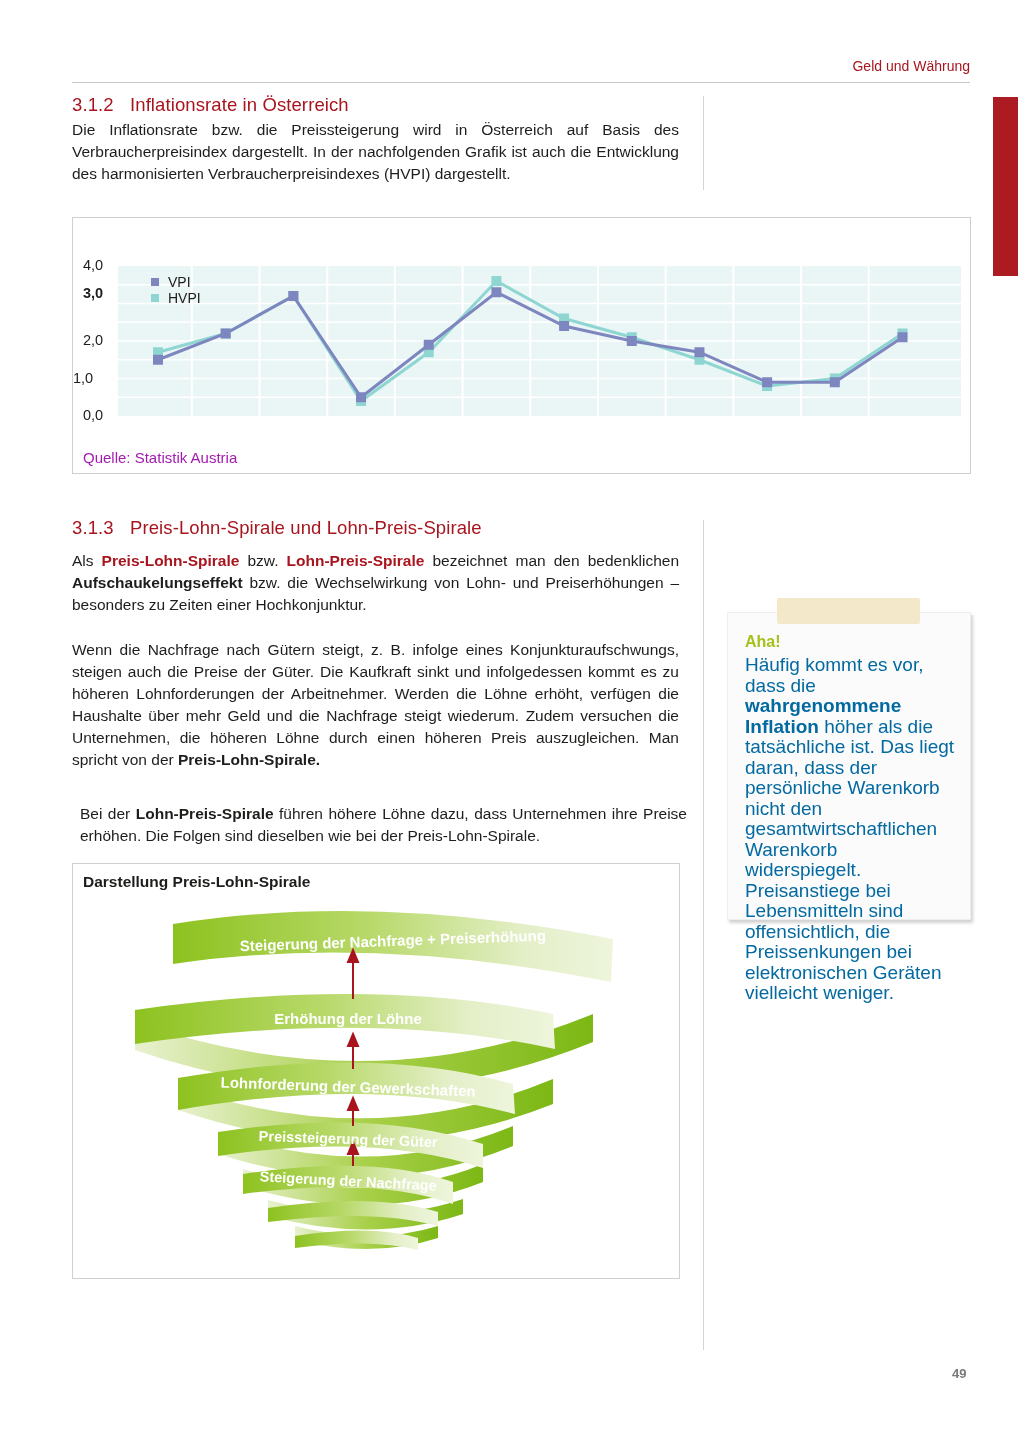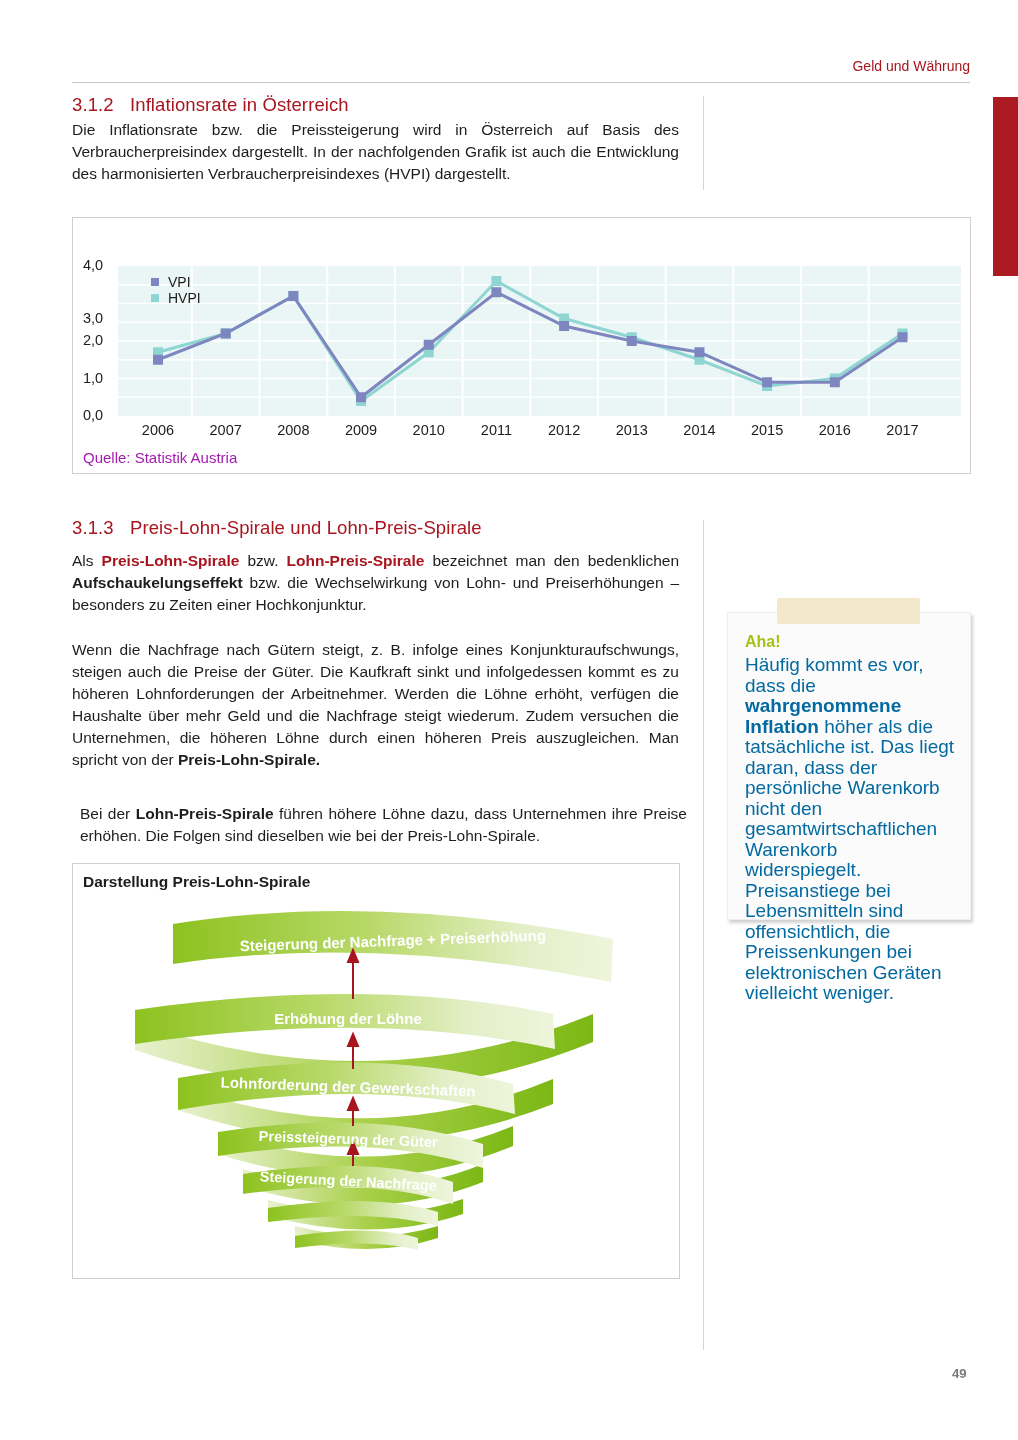--- a/index.html
+++ b/index.html
@@ -34,23 +34,23 @@
 <div class="abs running-head">Geld und Währung</div>
 <div class="abs top-rule"></div>
 <div class="abs red-tab"></div>
 
 <h2 class="abs sec" style="left:72px; top:94px;"><span class="num">3.1.2</span><span>Inflationsrate in Österreich</span></h2>
 <div class="abs vrule" style="left:703px; top:96px; height:94px;"></div>
 <p class="abs para" style="left:72px; top:119px; width:607px; margin:0;">Die Inflationsrate bzw. die Preissteigerung wird in Österreich auf Basis des Verbraucherpreisindex dargestellt. In der nachfolgenden Grafik ist auch die Entwicklung des harmonisierten Verbraucherpreisindexes (HVPI) dargestellt.</p>
 
 <div class="abs box" style="left:72px; top:217px; width:897px; height:255px;">
   <div class="abs ytick" style="left:10px; top:39px;">4,0</div>
-  <div class="abs ytick" style="left:10px; top:92px;">3,0</div>
+  <div class="abs ytick" style="left:10px; top:67px;font-weight:bold;">3,0</div>
   <div class="abs ytick" style="left:10px; top:114px;">2,0</div>
-  <div class="abs ytick" style="left:10px; top:152px;">1,0</div>
+  <div class="abs ytick" style="left:0; top:152px;">1,0</div>
   <div class="abs ytick" style="left:10px; top:189px;">0,0</div>
 
   <svg class="abs" style="left:45px; top:48px;" width="843" height="150" id="chart-svg">
       <rect x="0" y="0" width="843" height="150" fill="#eaf6f5"></rect>
       <line x1="0" x2="843" y1="131.25" y2="131.25" stroke="#ffffff" stroke-width="1.5"></line>
       <line x1="0" x2="843" y1="112.5" y2="112.5" stroke="#ffffff" stroke-width="1.5"></line>
       <line x1="0" x2="843" y1="93.75" y2="93.75" stroke="#ffffff" stroke-width="1.5"></line>
       <line x1="0" x2="843" y1="75" y2="75" stroke="#ffffff" stroke-width="1.5"></line>
       <line x1="0" x2="843" y1="56.25" y2="56.25" stroke="#ffffff" stroke-width="1.5"></line>
       <line x1="0" x2="843" y1="37.5" y2="37.5" stroke="#ffffff" stroke-width="1.5"></line>
@@ -98,34 +98,20 @@
     <div class="legend-item">
         <span class="legend-swatch" style="background:#7e86bf"></span>
         <span>VPI</span>
       </div>
     <div class="legend-item" style="">
         <span class="legend-swatch" style="background:#8fd6d2"></span>
         <span>HVPI</span>
       </div>
   </div>
 
-  <div id="xticks" class="abs" style="left:45px; top:204px; width:843px; height:20px;">
-      <div class="abs xtick" style="left: 15px; top: 0px;">2006</div>
-      <div class="abs xtick" style="left: 82.6818px; top: 0px;">2007</div>
-      <div class="abs xtick" style="left: 150.364px; top: 0px;">2008</div>
-      <div class="abs xtick" style="left: 218.045px; top: 0px;">2009</div>
-      <div class="abs xtick" style="left: 285.727px; top: 0px;">2010</div>
-      <div class="abs xtick" style="left: 353.409px; top: 0px;">2011</div>
-      <div class="abs xtick" style="left: 421.091px; top: 0px;">2012</div>
-      <div class="abs xtick" style="left: 488.773px; top: 0px;">2013</div>
-      <div class="abs xtick" style="left: 556.455px; top: 0px;">2014</div>
-      <div class="abs xtick" style="left: 624.136px; top: 0px;">2015</div>
-      <div class="abs xtick" style="left: 691.818px; top: 0px;">2016</div>
-      <div class="abs xtick" style="left: 759.5px; top: 0px;">2017</div>
-    </div>
 
   <div class="abs source" style="left:10px; top:231px;">Quelle: Statistik Austria</div>
 </div>
 
 <h2 class="abs sec" style="left:72px; top:517px;"><span class="num">3.1.3</span><span>Preis-Lohn-Spirale und Lohn-Preis-Spirale</span></h2>
 <div class="abs vrule" style="left:703px; top:520px; height:830px;"></div>
 
 <p class="abs para" style="left:72px; top:550px; width:607px; margin:0;"><span>Als </span><span class="red">Preis-Lohn-Spirale</span><span> bzw. </span><span class="red">Lohn-Preis-Spirale</span><span> bezeichnet man den bedenklichen </span><b>Aufschaukelungseffekt</b><span> bzw. die Wechselwirkung von Lohn- und Preiserhöhungen – besonders zu Zeiten einer Hochkonjunktur.</span></p>
 
 <p class="abs para" style="left:72px; top:639px; width:607px; margin:0;"><span>Wenn die Nachfrage nach Gütern steigt, z. B. infolge eines Konjunkturaufschwungs, steigen auch die Preise der Güter. Die Kaufkraft sinkt und infolgedessen kommt es zu höheren Lohnforderungen der Arbeitnehmer. Werden die Löhne erhöht, verfügen die Haushalte über mehr Geld und die Nachfrage steigt wiederum. Zudem versuchen die Unternehmen, die höheren Löhne durch einen höheren Preis auszugleichen. Man spricht von der </span><b>Preis-Lohn-Spirale.</b></p>

